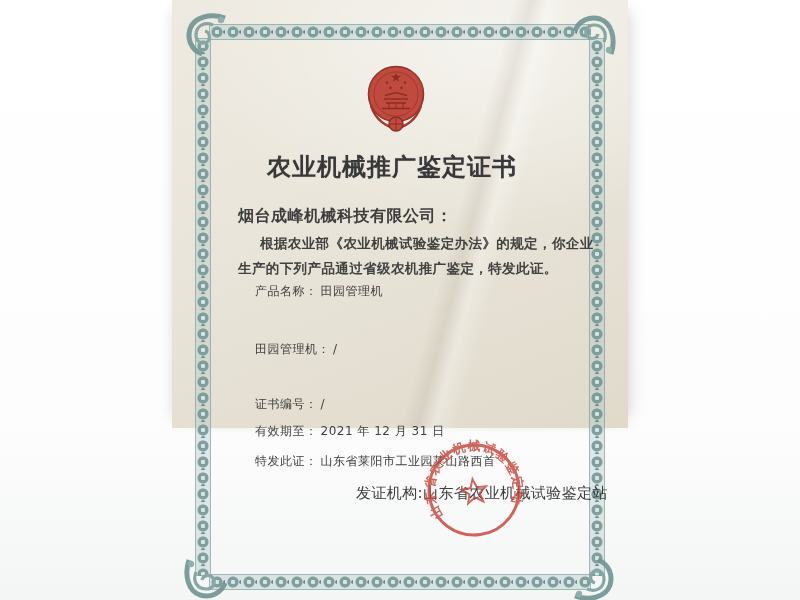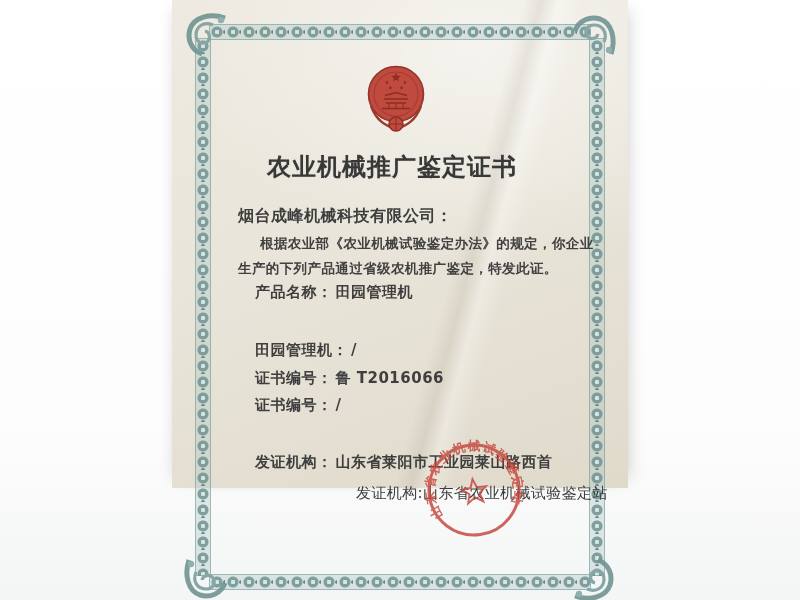--- a/index.html
+++ b/index.html
@@ -5,21 +5,21 @@
   html,body{margin:0;padding:0;}
   body{
     width:800px;height:600px;overflow:hidden;
     background:#ffffff;
     font-family:"DejaVu Sans","Liberation Sans",sans-serif;
     position:relative;
   }
   .photo{position:absolute;left:0;top:0;width:800px;height:600px;background:linear-gradient(180deg,#ffffff 0%,#fdfdfd 70%,#f4f5f5 100%);}
   
   .paper{
-    position:absolute;left:172px;top:0;width:456px;height:488px;
+    position:absolute;left:172px;top:0;width:456px;height:428px;
     background:
       linear-gradient(105deg, rgba(0,0,0,0) 60%, rgba(115,100,80,.10) 63%, rgba(255,255,255,.30) 66%, rgba(0,0,0,0) 70%),
       radial-gradient(120% 80% at 68% 10%, rgba(255,255,255,.50), rgba(255,255,255,0) 55%),
       linear-gradient(160deg,#eeeae1 0%,#e9e5da 45%,#e0dacb 100%);
     box-shadow: 10px 0 16px -10px rgba(0,0,0,.20), -8px 0 14px -10px rgba(0,0,0,.16);
   }
   
   .frame{position:absolute;left:23px;top:24px;width:410px;height:566px;}
   .edge{position:absolute;background-color:rgba(168,196,195,.38);
         box-shadow:inset 0 0 0 1px rgba(111,147,146,.55);}
@@ -46,21 +46,21 @@
   
   .title{
     position:absolute;left:20px;top:151px;width:400px;text-align:center;
     font-size:24px;font-weight:bold;letter-spacing:1px;color:#383838;
     text-shadow:0 0 1px rgba(60,60,60,.25);
   }
   .company{position:absolute;left:66px;top:200px;font-size:16px;font-weight:bold;color:#3d3d3d;letter-spacing:.5px;margin-top:6px;}
   .bodyline{position:absolute;font-size:13.5px;font-weight:600;color:#414141;letter-spacing:.4px;white-space:nowrap;}
   .bodyline.l1{left:88px;top:235px;}
   .bodyline.l2{left:66px;top:260px;}
-  .row{position:absolute;left:83px;font-size:15px;font-weight:bold;color:#3f3f3f;letter-spacing:.5px;white-space:nowrap;}
+  .row{position:absolute;left:83px;font-size:12px;font-weight:normal;color:#3f3f3f;letter-spacing:.5px;white-space:nowrap;}
   .row .fvalue{margin-left:3px;}
   .issuer{position:absolute;left:184px;top:484px;font-size:15px;font-weight:normal;color:#3c3c3c;letter-spacing:.4px;white-space:nowrap;}
   .issuedate{position:absolute;left:199px;top:512px;font-size:12px;font-weight:bold;color:#3c3c3c;letter-spacing:1px;white-space:nowrap;}
   .emblem{position:absolute;left:192px;top:64px;}
   .seal{position:absolute;left:250px;top:438px;opacity:.82;transform:rotate(-8deg);}
   .seal text{font-size:12.5px;font-weight:bold;letter-spacing:1.5px;fill:#c5463c;}
 </style>
 </head>
 <body>
 
@@ -118,28 +118,28 @@
     <div class="company">烟台成峰机械科技有限公司：</div>
     <div class="bodyline l1">根据农业部《农业机械试验鉴定办法》的规定，你企业</div>
     <div class="bodyline l2">生产的下列产品通过省级农机推广鉴定，特发此证。</div>
 
     <div class="row" style="top:283px">
       <span class="flabel">产品名称：</span><span class="fvalue">田园管理机</span>
     </div>
     <div class="row" style="top:341px">
       <span class="flabel">田园管理机：</span><span class="fvalue">/</span>
     </div>
-    <div class="row" style="top:369px">
-      <span class="flabel">证书编号：</span><span class="fvalue">鲁 T2016066</span>
-    </div>
     <div class="row" style="top:396px">
       <span class="flabel">证书编号：</span><span class="fvalue">/</span>
     </div>
+    <div class="row" style="top:423px">
+      <span class="flabel">有效期至：</span><span class="fvalue">2021 年 12 月 31 日</span>
+    </div>
     <div class="row" style="top:453px">
-      <span class="flabel">发证机构：</span><span class="fvalue">山东省莱阳市工业园莱山路西首</span>
+      <span class="flabel">特发此证：</span><span class="fvalue">山东省莱阳市工业园莱山路西首</span>
     </div>
 
     <div class="issuer">
       <span>发证机构:</span><span>山东省农业机械试验鉴定站</span>
     </div>
 
     <svg class="seal" width="104" height="104" viewBox="0 0 104 104">
       <defs>
         <path id="sealArc" d="M 20,76 A 40,40 0 1,1 84,76" fill="none"></path>
       </defs>

